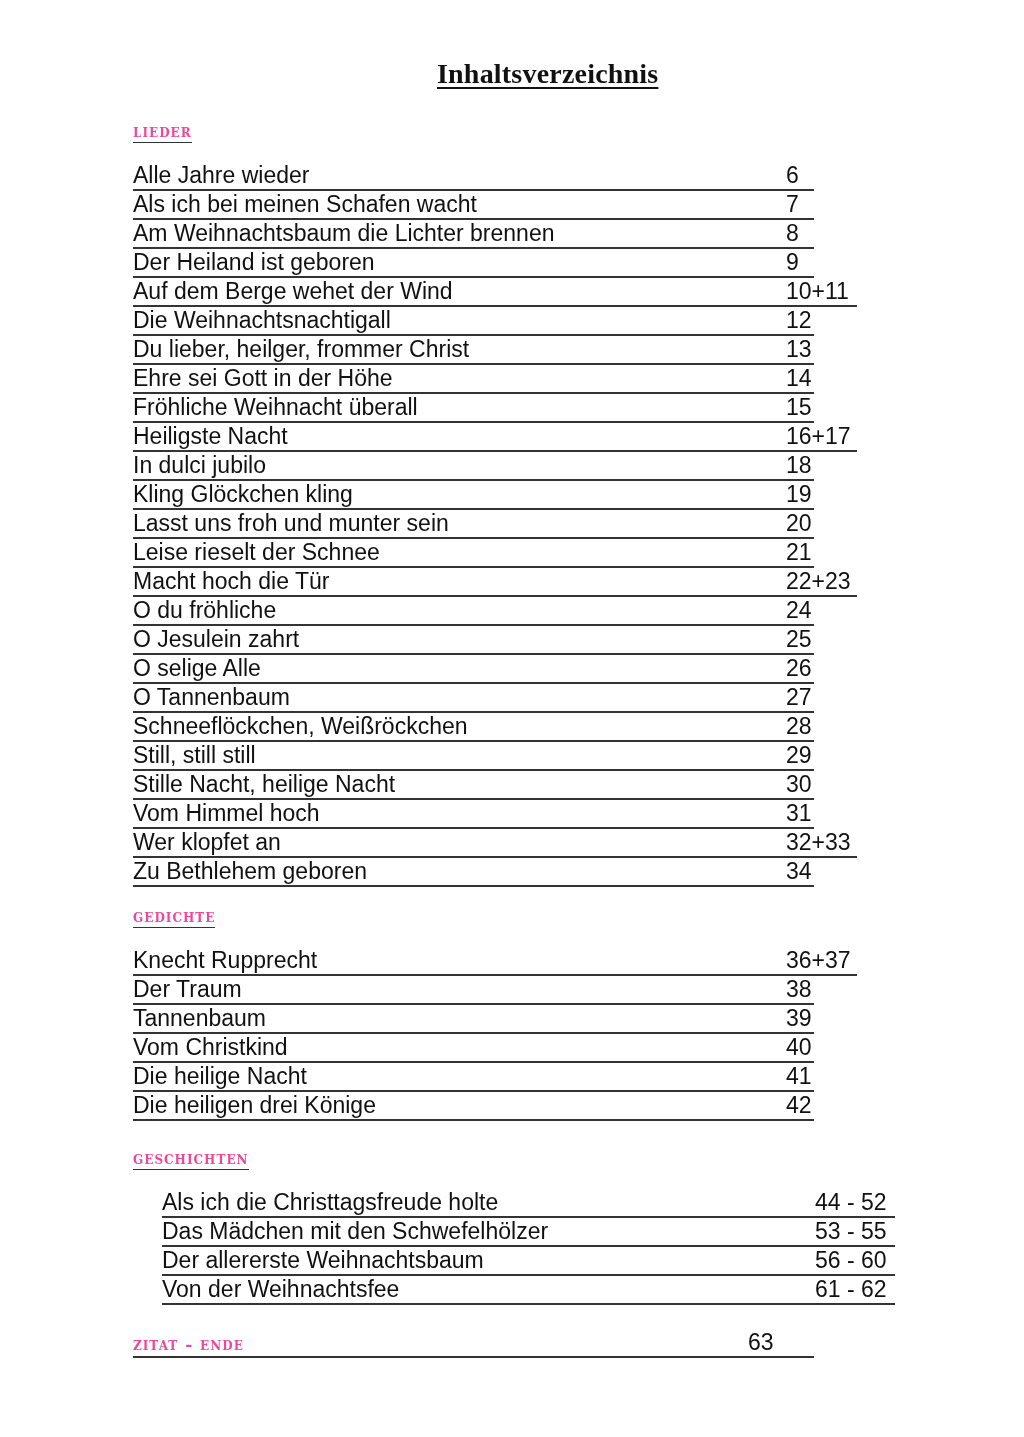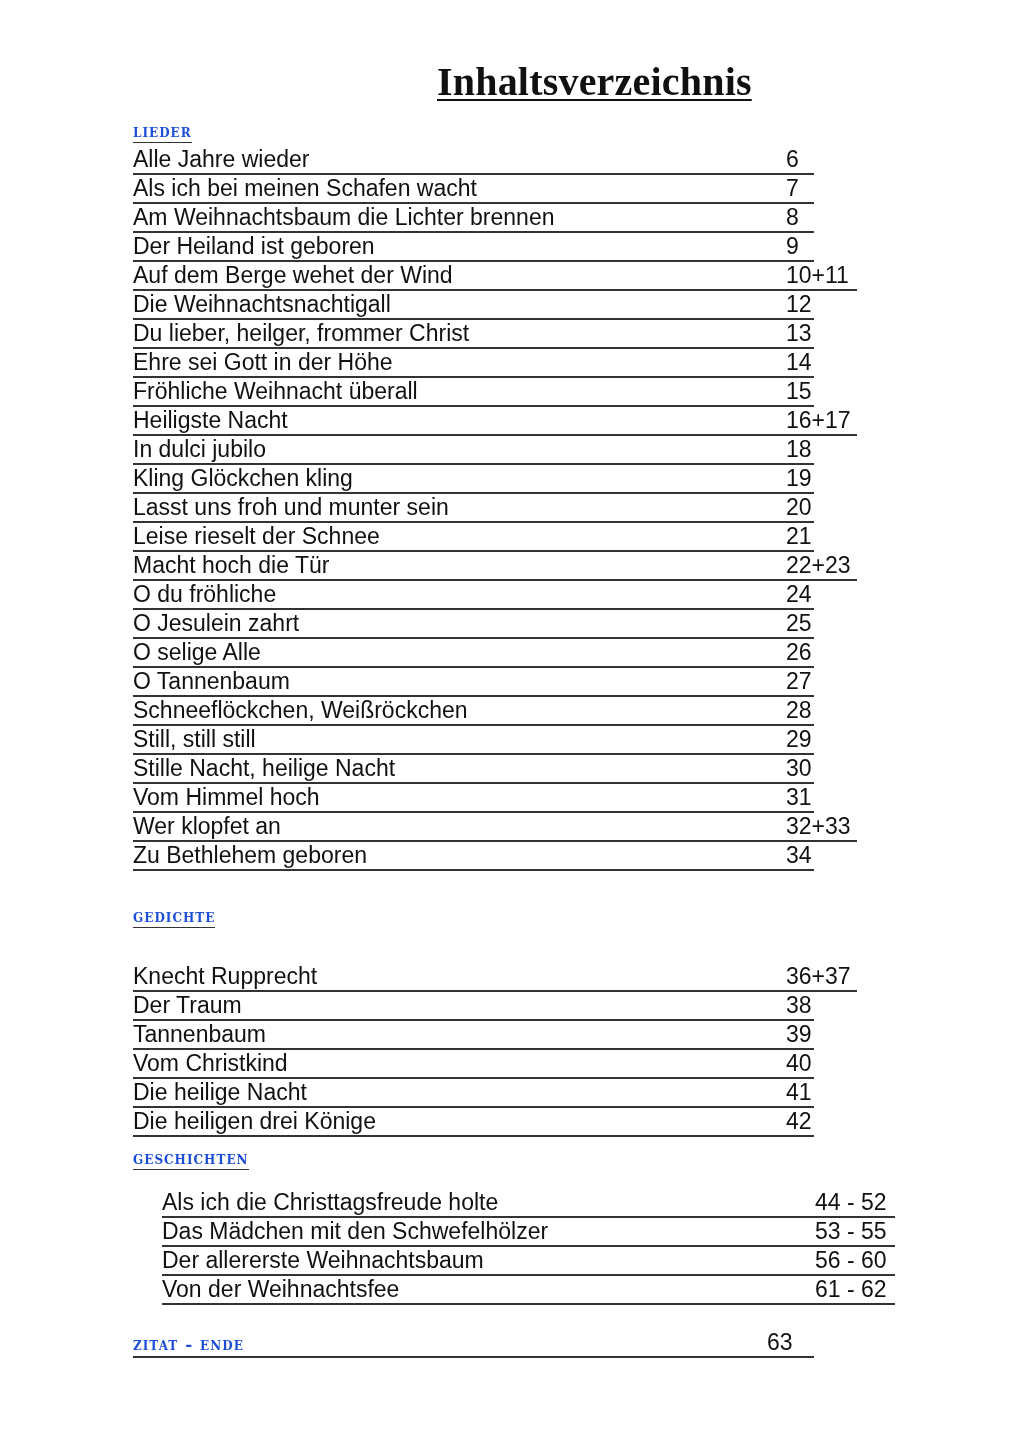--- a/index.html
+++ b/index.html
@@ -1,26 +1,26 @@
 <!DOCTYPE html>
 <html><head>
   <meta charset="utf-8">
   <style>
     html, body { margin: 0; padding: 0; background: #ffffff; }
     body { width: 1024px; height: 1437px; position: relative; overflow: hidden; color: #111; }
     .title {
       position: absolute; left: 437px; top: 58px;
-      font-family: "Liberation Serif", serif; font-weight: bold; font-size: 40px;
+      font-family: "Liberation Serif", serif; font-weight: bold; font-size: 28px;
       text-decoration: underline; text-decoration-thickness: 2px; text-underline-offset: 4px;
       white-space: nowrap; margin: 0; letter-spacing: 0.2px;
     }
     .section { position: absolute; left: 133px; }
     .section-heading {
       font-family: "DejaVu Serif", serif; font-size: 17px; font-variant: small-caps;
-      text-transform: lowercase; letter-spacing: 1px; color: #1d4ed8;
+      text-transform: lowercase; letter-spacing: 1px; color: #ec4899;
       display: inline-block; border-bottom: 1.5px solid #333; line-height: 19px; height: 20px;
       margin: 0;
     }
     .entries { list-style: none; margin: 0; padding: 0; }
     .entry {
       position: relative; height: 29px; font-family: "Liberation Sans", sans-serif;
       font-size: 23px; line-height: 29px; white-space: nowrap;
     }
     .entry .line {
       position: absolute; left: 0; top: 26px; height: 1.5px; background: #333; width: 681px;
@@ -28,30 +28,30 @@
     .entry.wide .line { width: 724px; }
     .entry.wider .line { width: 733px; }
     .entry .label { position: absolute; left: 0; top: -2px; }
     .entry .page { position: absolute; left: 653px; top: -2px; }
     .zitat {
       position: absolute; left: 133px; top: 1330px; width: 681px; height: 29px;
       font-family: "Liberation Sans", sans-serif; font-size: 23px;
     }
     .zitat .line { position: absolute; left: 0; top: 26px; width: 681px; height: 1.5px; background: #333; }
     .zitat .section-heading { border-bottom: none; position: absolute; left: 0; top: 5px; }
-    .zitat .page { position: absolute; left: 634px; top: -2px; line-height: 29px; }
+    .zitat .page { position: absolute; left: 615px; top: -2px; line-height: 29px; }
   </style>
 </head>
 <body>
 
 <h1 class="title">Inhaltsverzeichnis</h1>
 
 <div class="section" style="top:122px;">
   <h2 class="section-heading">Lieder</h2>
-  <ul class="entries" id="list-lieder" style="margin-top:4px;">
+  <ul class="entries" id="list-lieder" style="margin-top:20px;">
       <li class="entry">
         <span class="line"></span>
         <span class="label">Alle Jahre wieder</span>
         <span class="page">6</span>
       </li>
       <li class="entry">
         <span class="line"></span>
         <span class="label">Als ich bei meinen Schafen wacht</span>
         <span class="page">7</span>
       </li>
@@ -168,21 +168,21 @@
       <li class="entry">
         <span class="line"></span>
         <span class="label">Zu Bethlehem geboren</span>
         <span class="page">34</span>
       </li>
     </ul>
 </div>
 
 <div class="section" style="top:907px;">
   <h2 class="section-heading">Gedichte</h2>
-  <ul class="entries" id="list-gedichte" style="margin-top:36px;">
+  <ul class="entries" id="list-gedichte" style="margin-top:20px;">
       <li class="entry wide">
         <span class="line"></span>
         <span class="label">Knecht Rupprecht</span>
         <span class="page">36+37</span>
       </li>
       <li class="entry">
         <span class="line"></span>
         <span class="label">Der Traum</span>
         <span class="page">38</span>
       </li>

